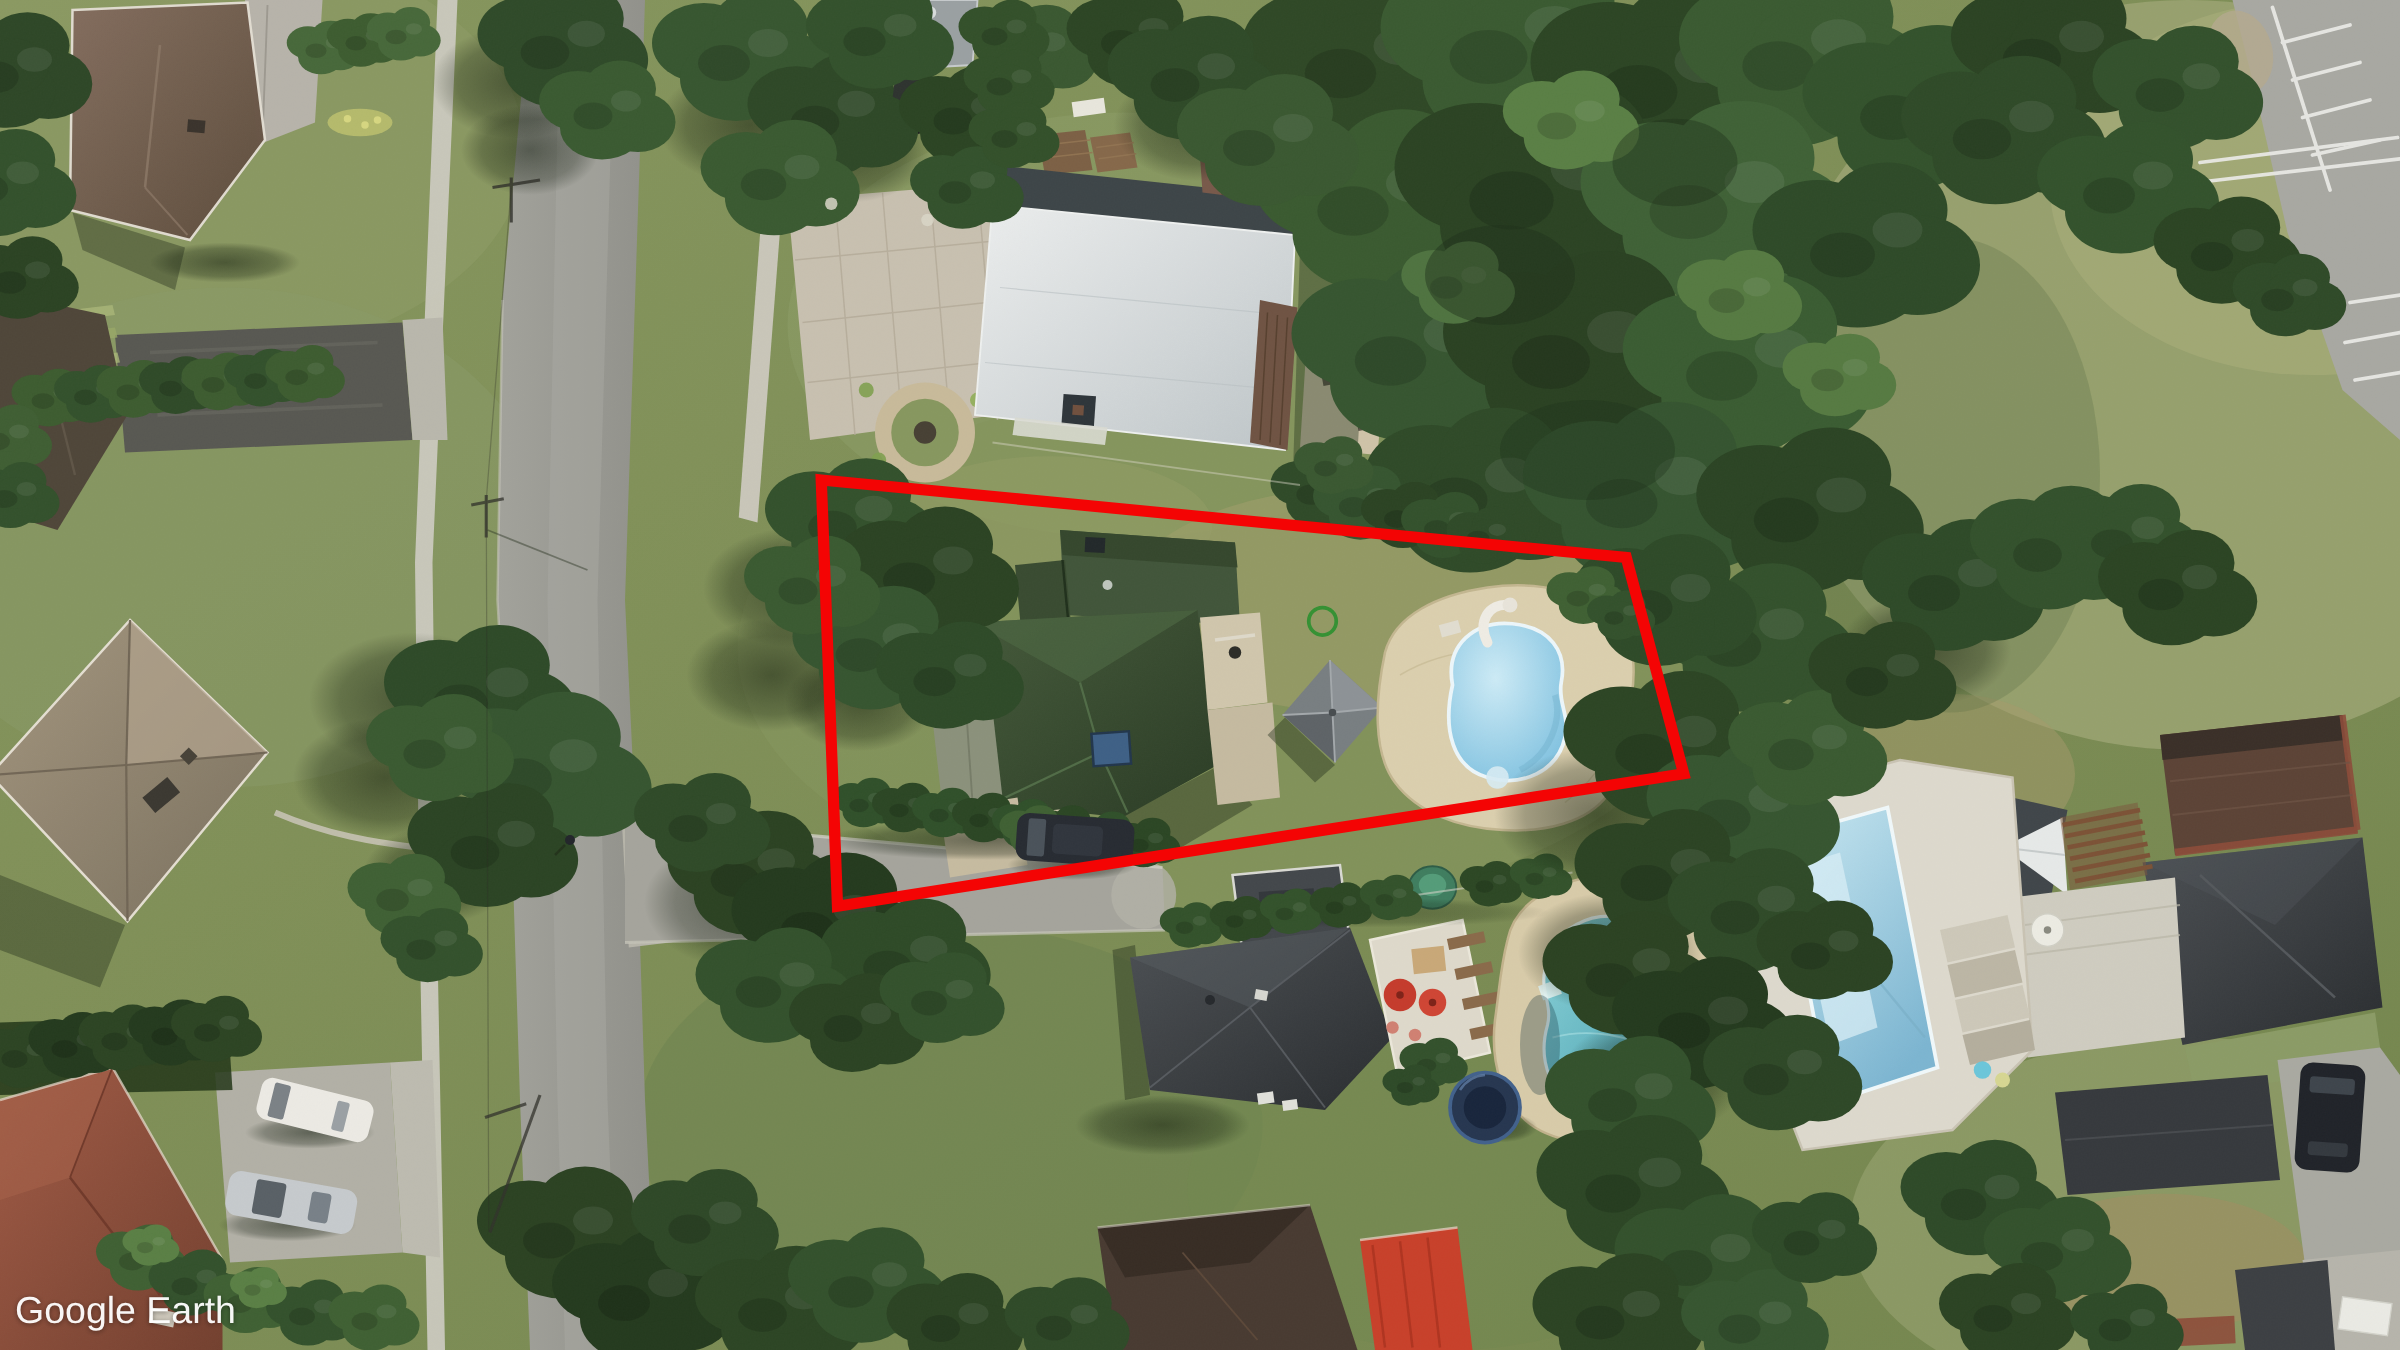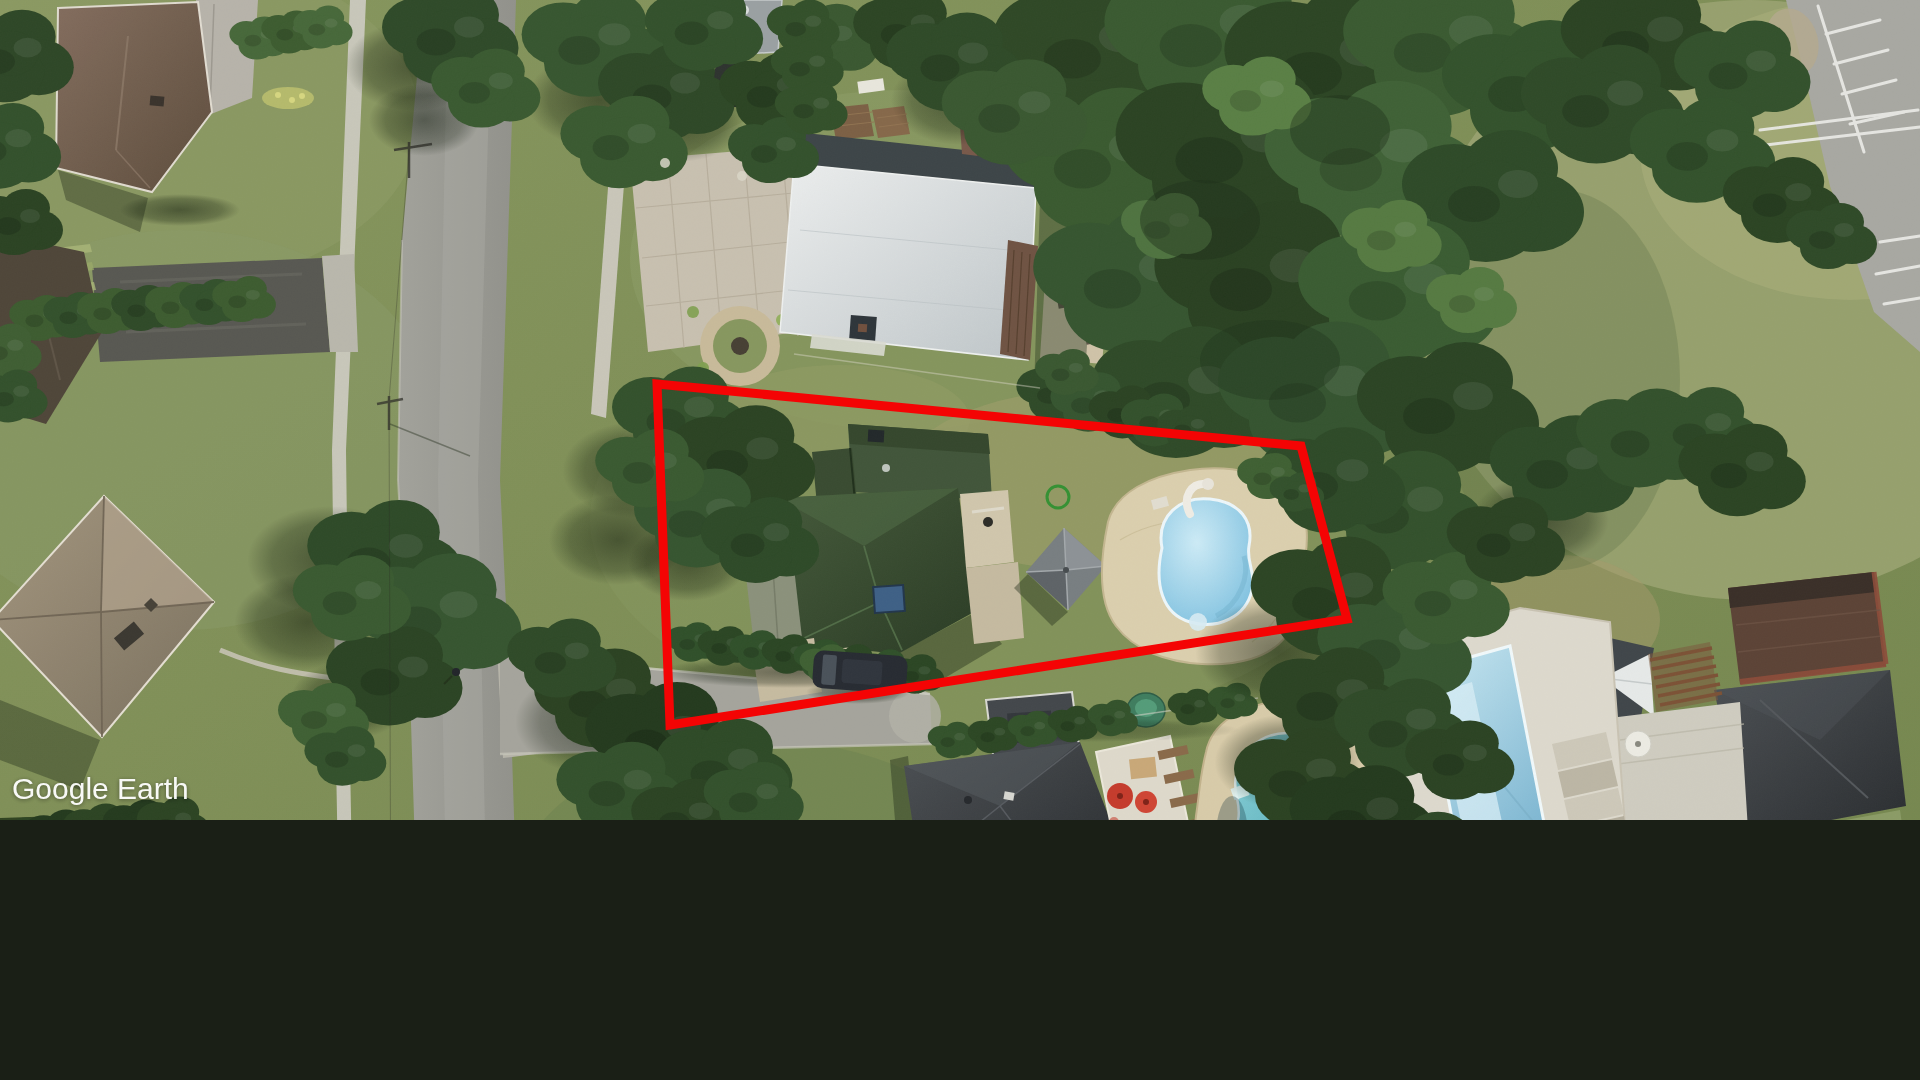--- a/index.html
+++ b/index.html
@@ -1,16 +1,16 @@
 <!DOCTYPE html>
 <html><head>
 <meta charset="utf-8">
 <style>
   html,body{margin:0;padding:0;background:#1a1f16;}
-  .stage{position:relative;width:1920px;height:820px;overflow:hidden;font-family:"Liberation Sans",sans-serif;}
+  .stage{position:relative;width:1920px;height:1080px;overflow:hidden;font-family:"Liberation Sans",sans-serif;}
   .stage svg{position:absolute;left:0;top:0;display:block;}
   .watermark{
     position:absolute;left:12px;bottom:14px;
     font-family:"Liberation Sans",sans-serif;
     font-size:30px;letter-spacing:0px;color:#ffffff;opacity:.95;
     text-shadow:0 1px 4px rgba(0,0,0,.45);
     user-select:none;
   }
 </style>
 </head>

